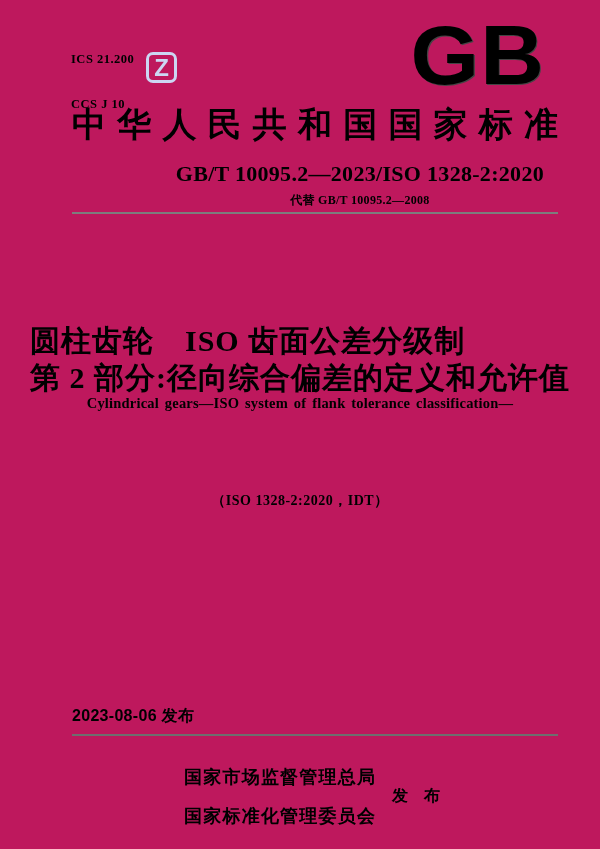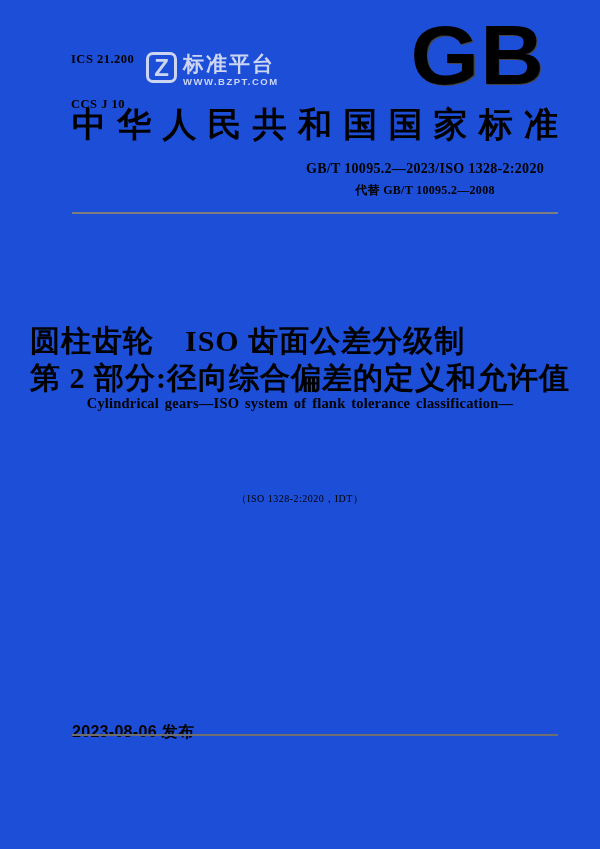--- a/index.html
+++ b/index.html
@@ -7,21 +7,21 @@
   body {
     width: 600px; height: 849px;
     font-family: "Liberation Serif", "DejaVu Serif", serif;
     color: #000;
     position: relative;
     overflow: hidden;
   }
   .page {
     position: absolute; left: 0; top: 0;
     width: 600px; height: 849px;
-    background: #1d4ed8;
+    background: #be185d;
   }
 
   
   .codes {
     position: absolute; left: 71px; top: 22px;
     font-size: 12.5px; font-weight: bold;
     line-height: 15px; letter-spacing: 0.5px;
     white-space: pre;
   }
 
@@ -67,21 +67,21 @@
     text-align: justify; text-align-last: justify;
     white-space: nowrap;
   }
 
   
   .std-num {
     position: absolute; right: 56px; top: 161px;
     text-align: right;
   }
   .std-num .num {
-    font-size: 14px; font-weight: bold; letter-spacing: 0.3px;
+    font-size: 22px; font-weight: bold; letter-spacing: 0.3px;
   }
   .std-num .replaces {
     font-size: 12px; font-weight: bold; margin-top: 5px; letter-spacing: 0.3px; text-align: center;
   }
 
   .rule {
     position: absolute; left: 72px; width: 486px; height: 2px;
     background: #7d7d7d;
   }
   .rule-top { top: 212px; }
@@ -99,30 +99,30 @@
   .title-en {
     position: absolute; left: 25px; top: 392px; width: 550px;
     text-align: center; font-weight: bold;
     font-size: 14.5px; line-height: 22px;
     letter-spacing: 0.2px; word-spacing: 2px;
   }
 
   
   .idt-note {
     position: absolute; left: 30px; top: 492px; width: 540px;
-    text-align: center; font-weight: normal; font-size: 10px;
+    text-align: center; font-weight: bold; font-size: 14px;
     letter-spacing: 0.5px;
   }
 
   
   .dates {
     position: absolute; left: 72px; top: 706px; width: 486px;
     display: flex; justify-content: space-between;
     font-family: "Liberation Sans", "DejaVu Sans", sans-serif;
-    font-size: 16px; font-weight: bold; letter-spacing: 0.3px; margin-top: 16px;
+    font-size: 16px; font-weight: bold; letter-spacing: 0.3px;
   }
 
   
   .publisher {
     position: absolute; left: 72px; top: 748px; width: 486px;
     display: flex; justify-content: center; align-items: center;
   }
   .pub-lines {
     font-size: 18px; font-weight: bold; line-height: 19.5px;
     letter-spacing: 1px; text-align: justify; text-align-last: justify;
@@ -139,24 +139,20 @@
 
 <div class="page">
 
   <div class="codes">
     <div>ICS 21.200</div>
     <div>CCS J 10</div>
   </div>
 
   <div class="watermark">
     <div class="wm-logo">Z</div>
-    <div class="wm-text">
-      <div class="wm-name">标准平台</div>
-      <div class="wm-url">WWW.BZPT.COM</div>
-    </div>
   </div>
 
   <div class="gb-logo">GB</div>
 
   <div class="heading">中华人民共和国国家标准</div>
 
   <div class="std-num">
     <div class="num">GB/T 10095.2—2023/ISO 1328-2:2020</div>
     <div class="replaces">代替 GB/T 10095.2—2008</div>
   </div>
@@ -173,14 +169,21 @@
   </div>
 
   <div class="idt-note">（ISO 1328-2:2020，IDT）</div>
 
   <div class="dates">
     <div>2023-08-06 发布</div>
   </div>
 
   <div class="rule rule-bottom"></div>
 
+  <div class="publisher">
+    <div class="pub-lines">
+      <div>国家市场监督管理总局</div>
+      <div>国家标准化管理委员会</div>
+    </div>
+    <div class="pub-label">发 布</div>
+  </div>
 
 </div>
 
 </body></html>

